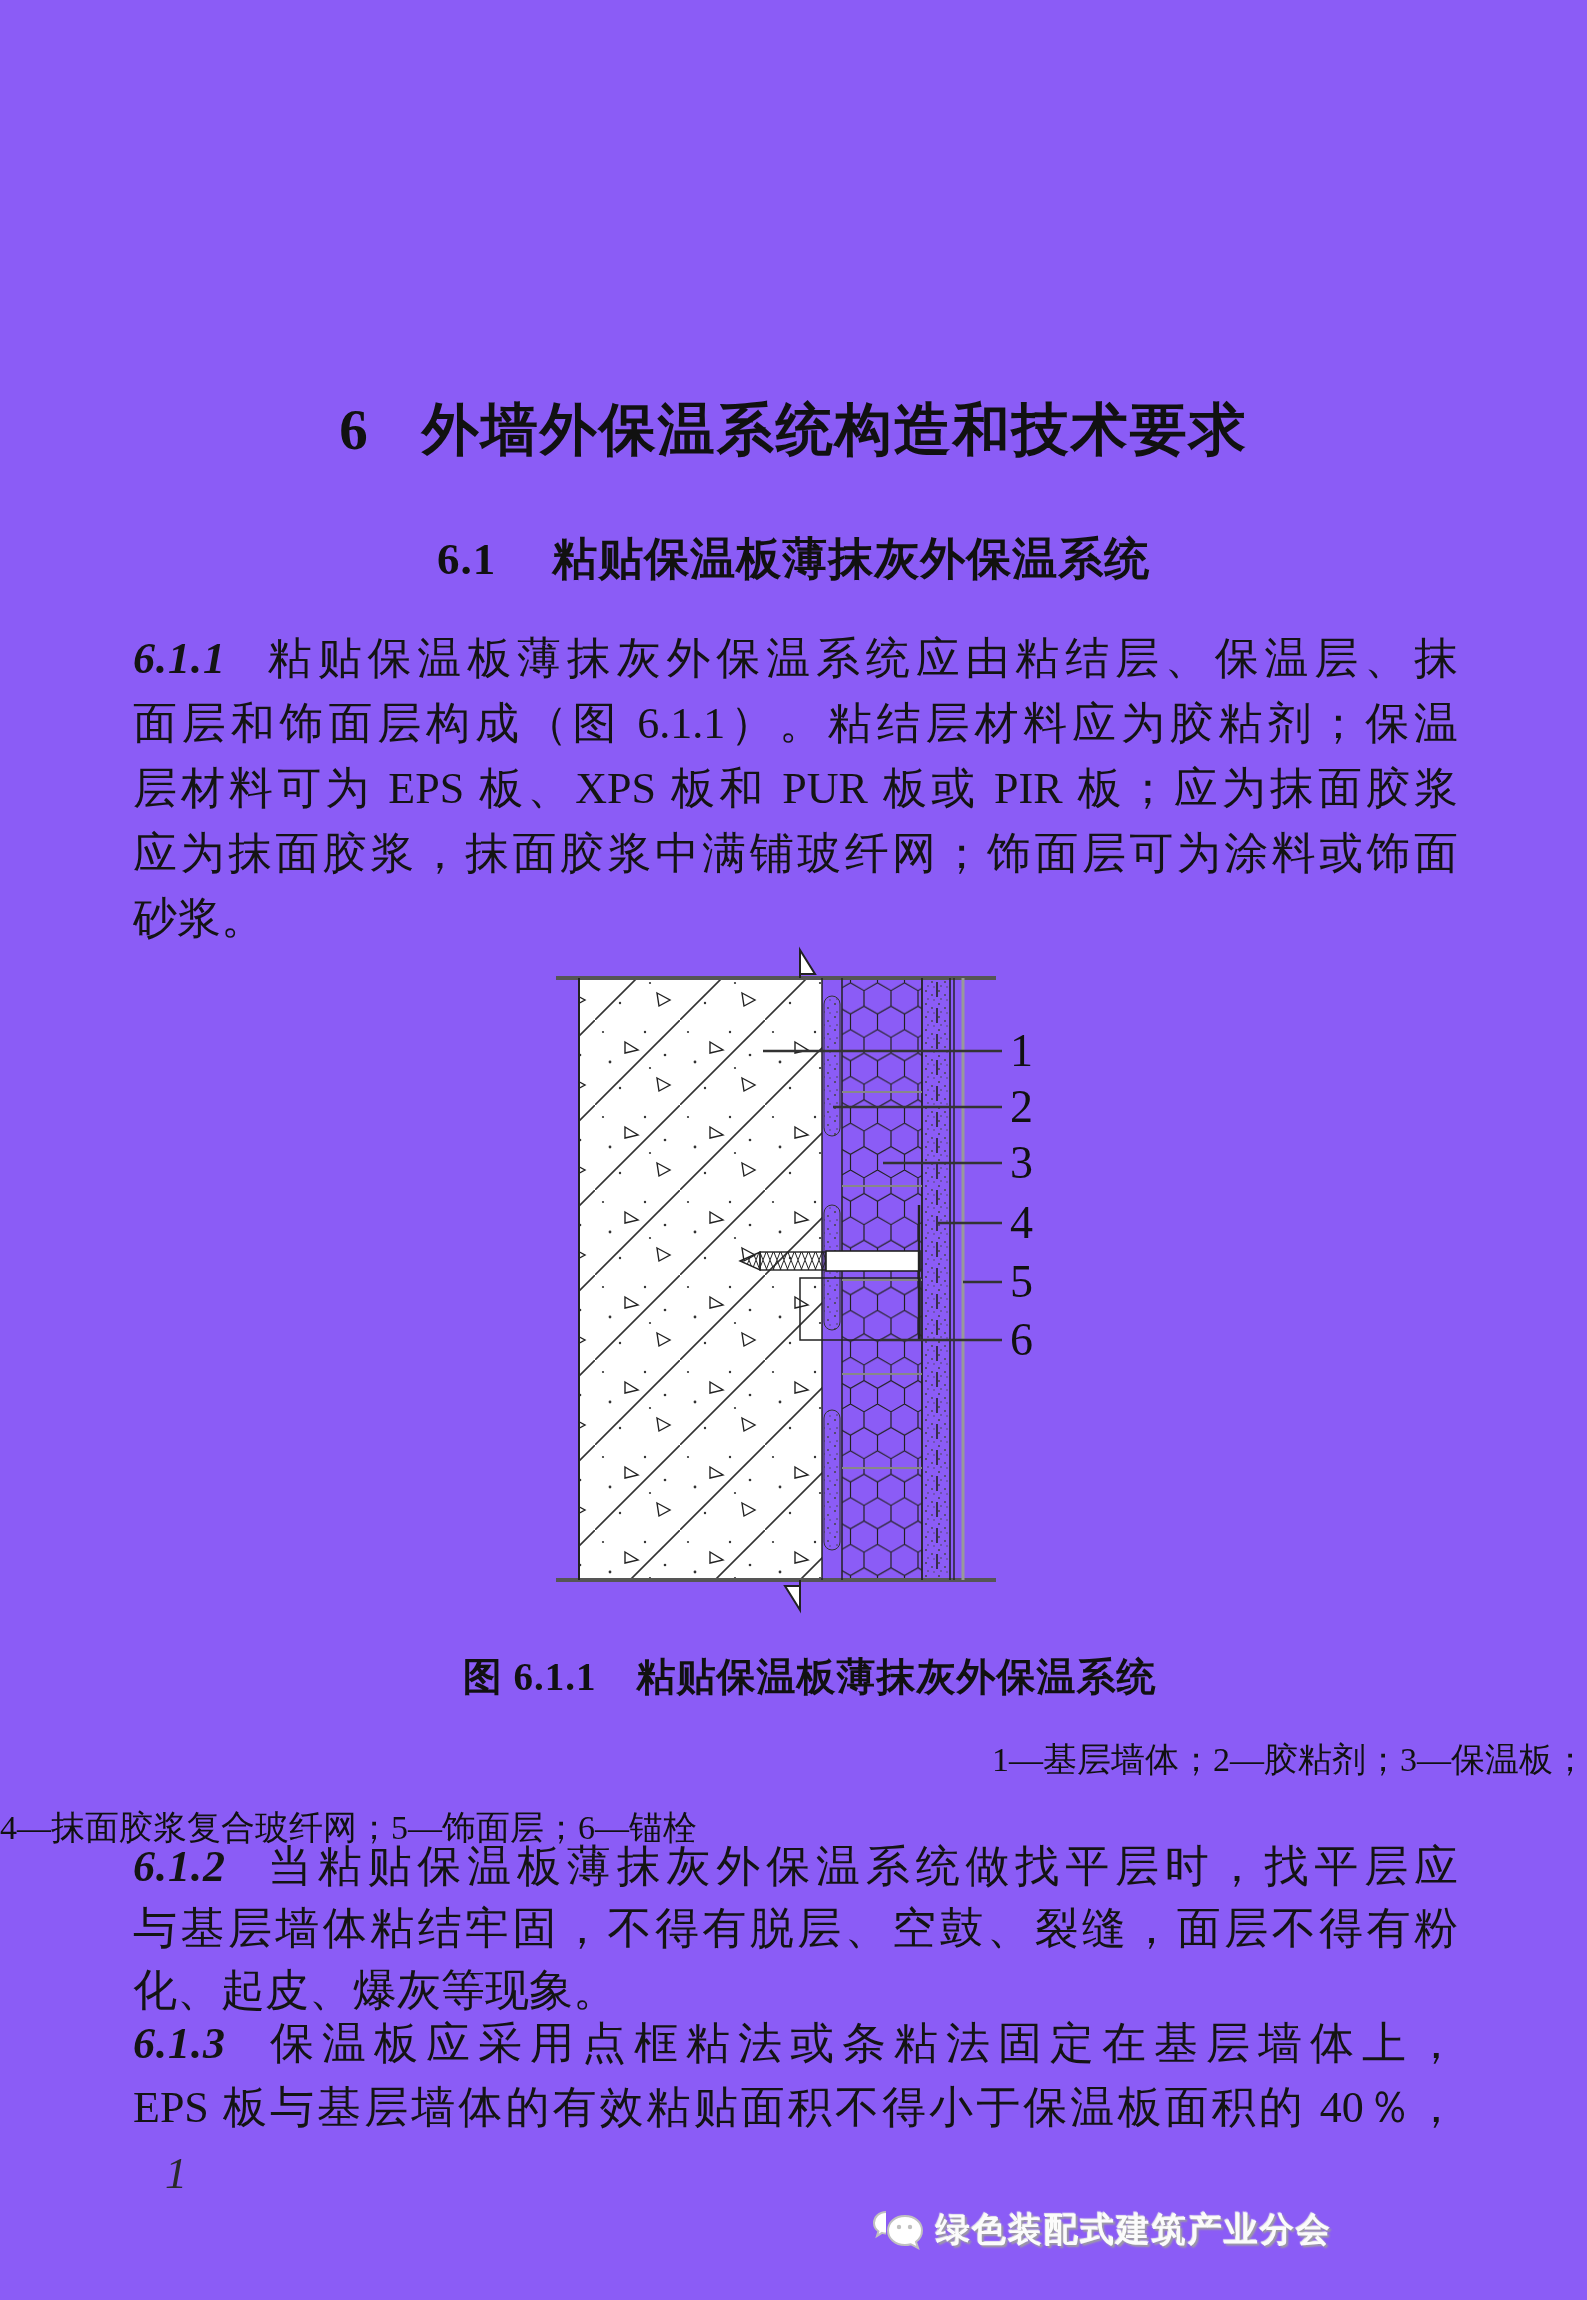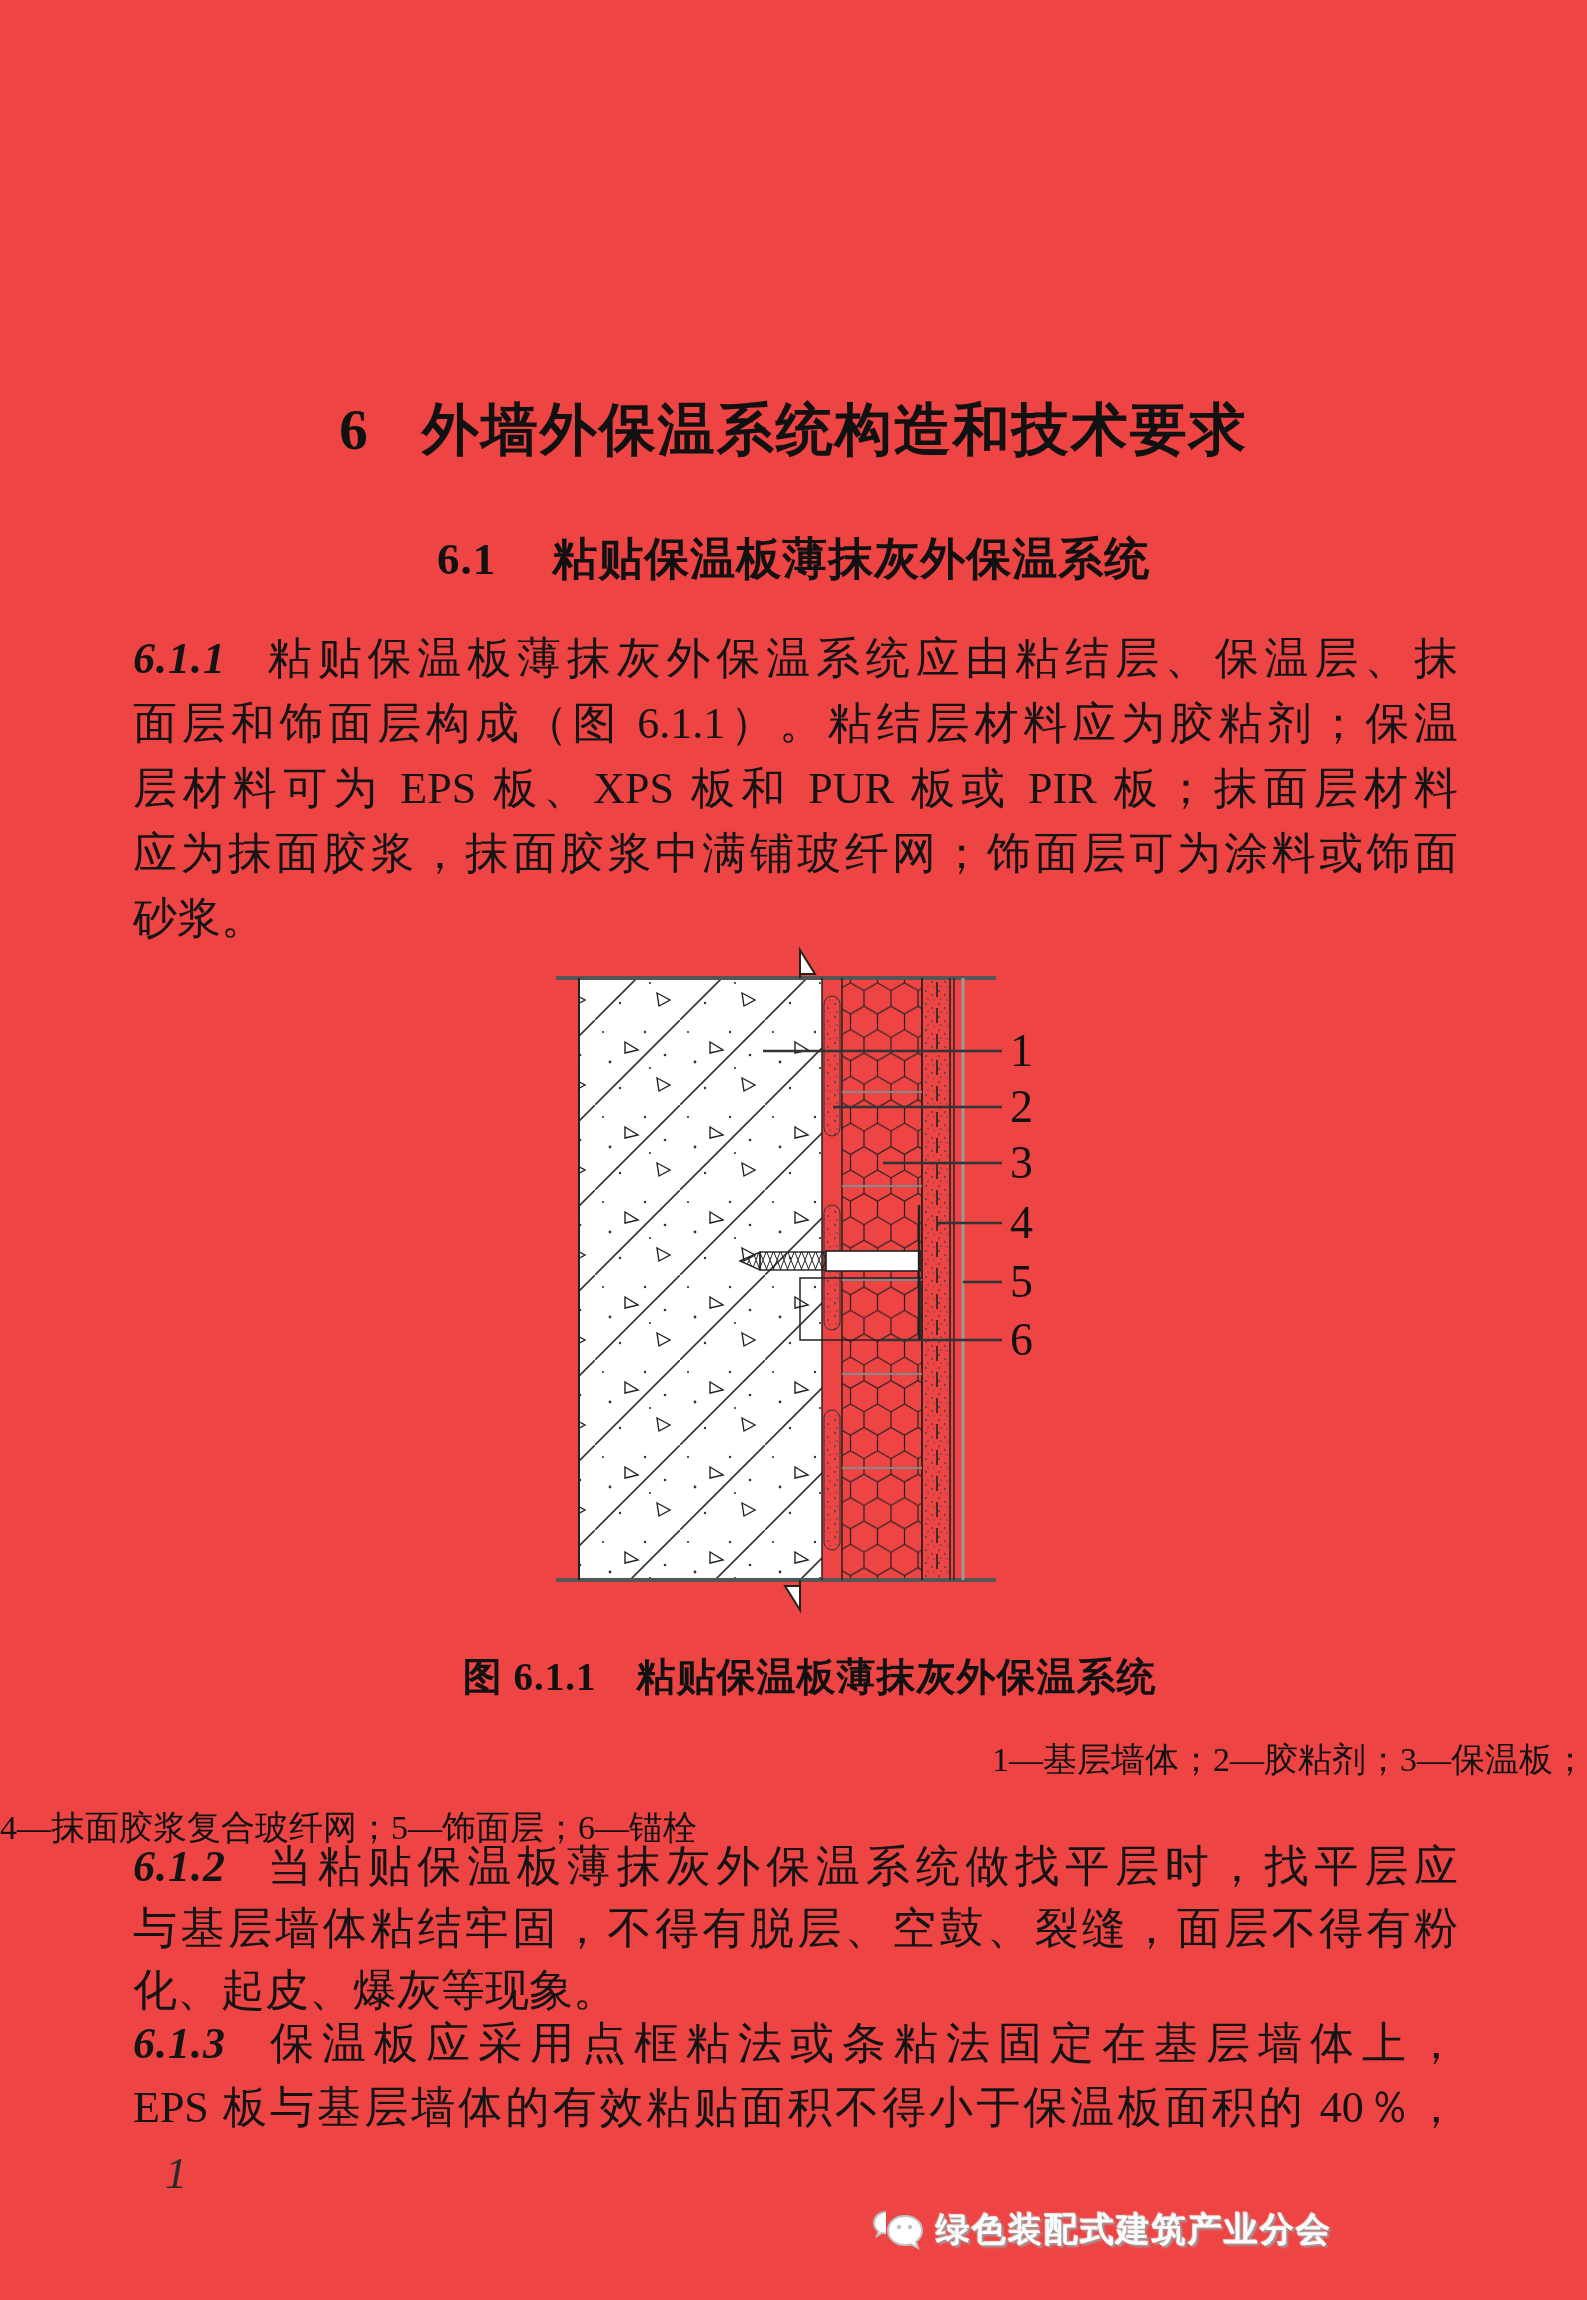--- a/index.html
+++ b/index.html
@@ -1,17 +1,17 @@
 <!DOCTYPE html>
 <html><head>
 <meta charset="utf-8">
 <style>
   html,body { margin:0; padding:0; background:#ffffff; }
   #page {
-    position:relative; width:1587px; height:2300px; background:#ef4444;
+    position:relative; width:1587px; height:2300px; background:#8b5cf6;
     font-family:"Liberation Serif", serif; color:#111; overflow:hidden;
   }
 
   
   .chapter-title {
     position:absolute; top:392px; left:0; width:1587px;
     text-align:center; font-size:57px; font-weight:bold; letter-spacing:2px;
   }
   .chapter-title .num { margin-right:52px; }
   .section-title {
@@ -66,21 +66,21 @@
     <span class="num">6</span><span>外墙外保温系统构造和技术要求</span>
   </div>
 
   <div class="section-title">
     <span class="num">6.1</span><span>粘贴保温板薄抹灰外保温系统</span>
   </div>
 
   <div class="para" id="para-611" style="top:626px;">
     <div class="pline"><span class="cnum">6.1.1</span><span>粘贴保温板薄抹灰外保温系统应由粘结层、保温层、抹</span></div>
     <div class="pline">面层和饰面层构成（图 6.1.1）。粘结层材料应为胶粘剂；保温</div>
-    <div class="pline">层材料可为 EPS 板、XPS 板和 PUR 板或 PIR 板；抹面层材料</div>
+    <div class="pline">层材料可为 EPS 板、XPS 板和 PUR 板或 PIR 板；应为抹面胶浆</div>
     <div class="pline">应为抹面胶浆，抹面胶浆中满铺玻纤网；饰面层可为涂料或饰面</div>
     <div class="pline last">砂浆。</div>
   </div>
 
   <svg id="figure-svg" width="520" height="680" viewBox="540 940 520 680" xmlns="http://www.w3.org/2000/svg">
     <defs>
       <pattern id="pat-concrete" width="85" height="85" patternUnits="userSpaceOnUse">
         <rect width="85" height="85" fill="#ffffff"></rect>
         <line x1="0" y1="85" x2="85" y2="0" stroke="#333" stroke-width="1.6"></line>
         <polygon points="30,22 43,30 30,33" fill="none" stroke="#222" stroke-width="1.4"></polygon>

